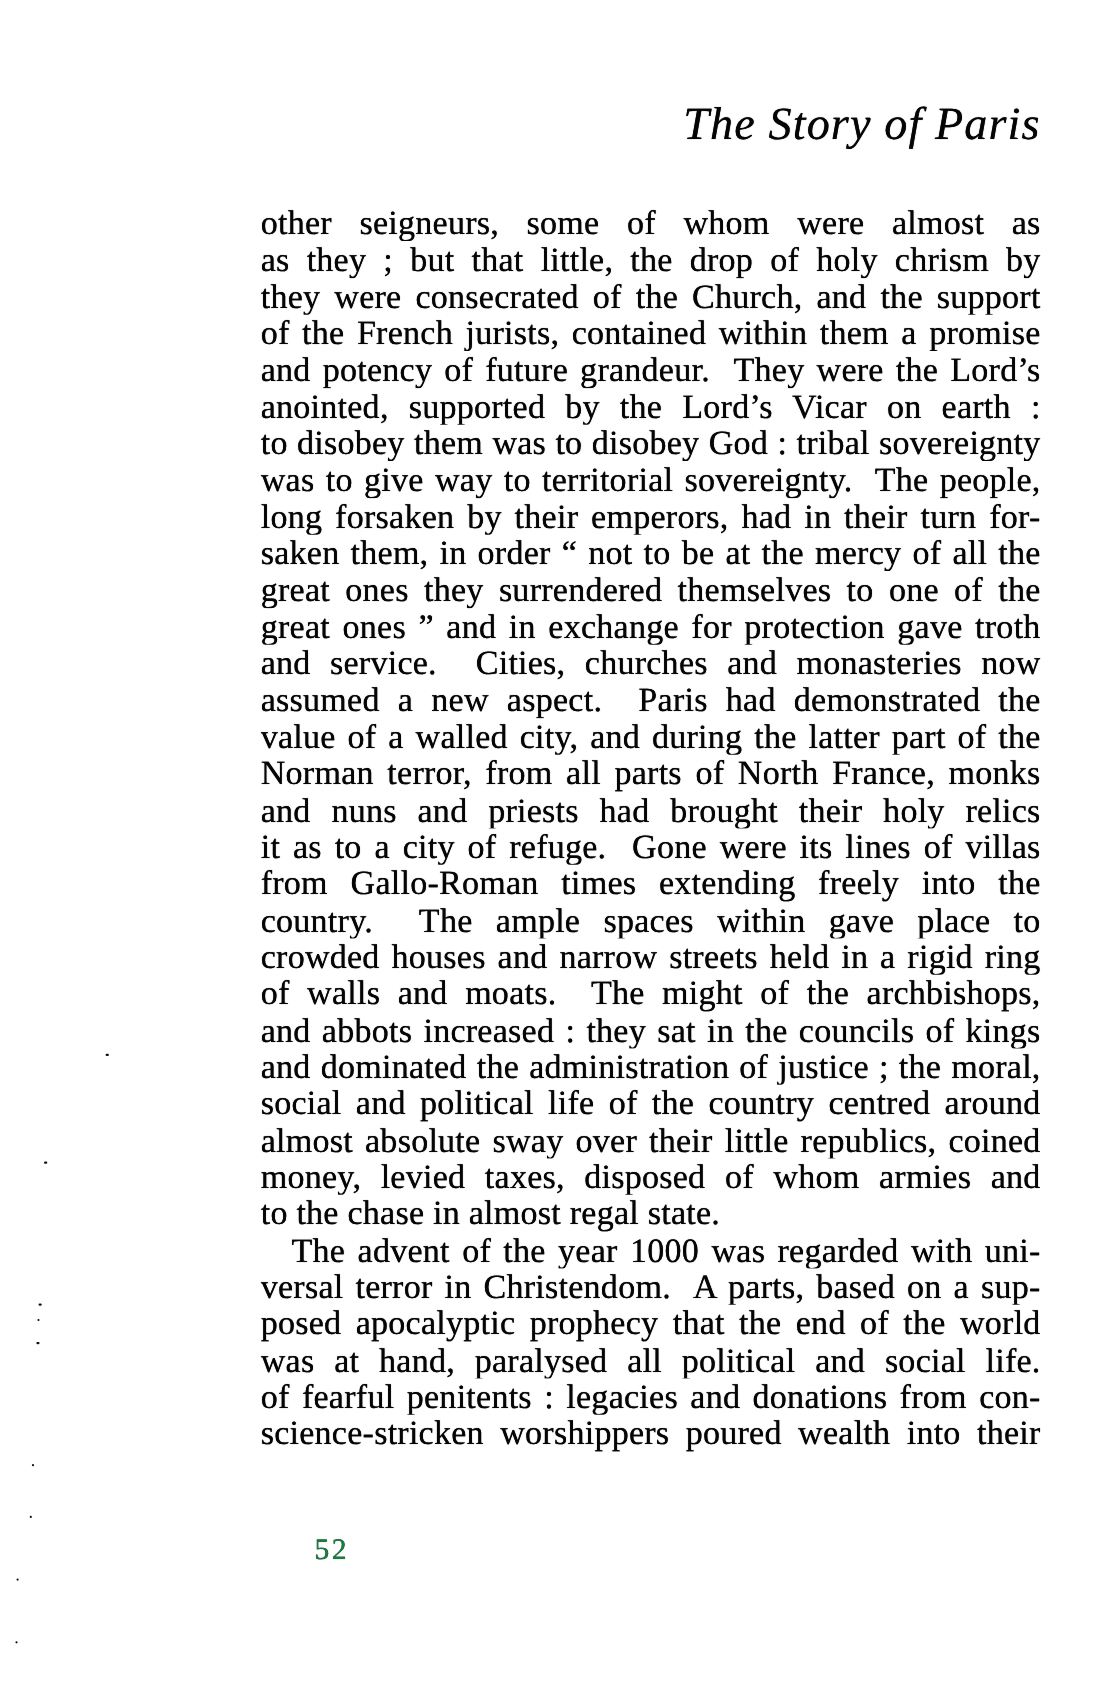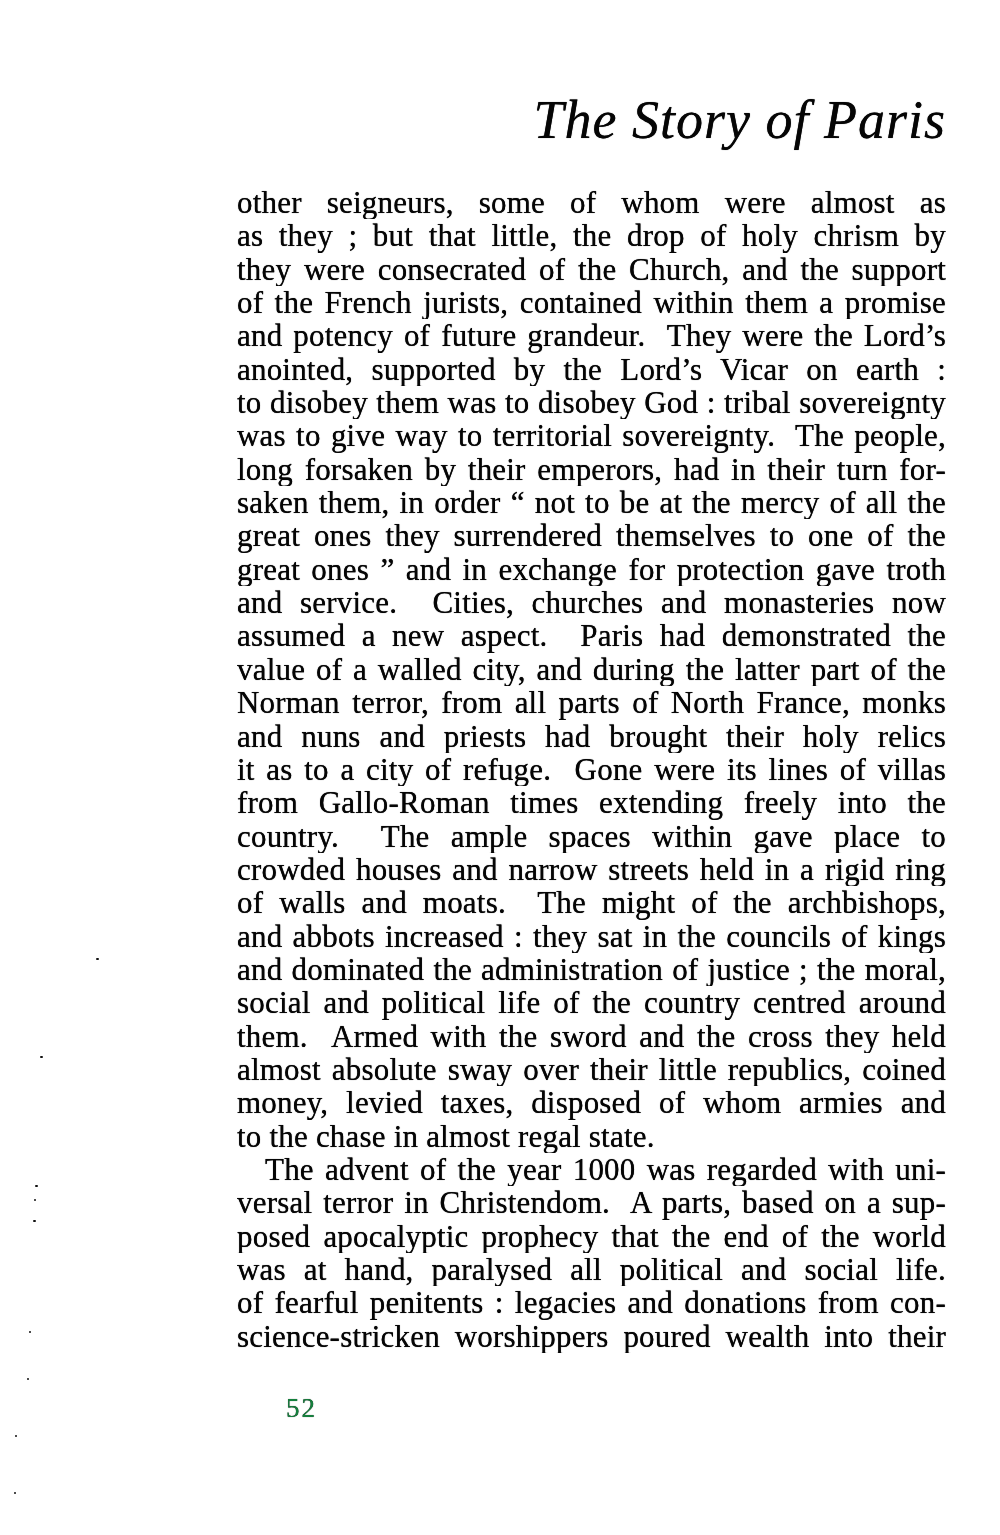--- a/index.html
+++ b/index.html
@@ -16,21 +16,21 @@
     font-family: "Liberation Serif", "DejaVu Serif", serif;
     color: #070707;
   }
   .running-head {
     position: absolute;
     left: 237px;
     top: 88px;
     width: 709px;
     text-align: right;
     font-style: italic;
-    font-size: 54px;
+    font-size: 42px;
     line-height: 1.2;
     letter-spacing: 1px;
     color: #050505;
     text-shadow: 0 0 0.7px #000;
     white-space: nowrap;
   }
   .body-text {
     position: absolute;
     left: 237px;
     top: 186px;
@@ -95,21 +95,20 @@
     <div class="line">Norman terror, from all parts of North France, monks</div>
     <div class="line">and nuns and priests had brought their holy relics within</div>
     <div class="line">it as to a city of refuge.  Gone were its lines of villas</div>
     <div class="line">from Gallo-Roman times extending freely into the</div>
     <div class="line">country.  The ample spaces within gave place to</div>
     <div class="line">crowded houses and narrow streets held in a rigid ring</div>
     <div class="line">of walls and moats.  The might of the archbishops, bishops</div>
     <div class="line">and abbots increased : they sat in the councils of kings</div>
     <div class="line">and dominated the administration of justice ; the moral,</div>
     <div class="line">social and political life of the country centred around</div>
-    <div class="line">them.  Armed with the sword and the cross they held</div>
     <div class="line">almost absolute sway over their little republics, coined</div>
     <div class="line">money, levied taxes, disposed of whom armies and went</div>
     <div class="line para-end">to the chase in almost regal state.</div>
     <div class="line indent">The advent of the year 1000 was regarded with uni-</div>
     <div class="line">versal terror in Christendom.  A parts, based on a sup-</div>
     <div class="line">posed apocalyptic prophecy that the end of the world</div>
     <div class="line">was at hand, paralysed all political and social life.</div>
     <div class="line">of fearful penitents : legacies and donations from con-</div>
     <div class="line">science-stricken worshippers poured wealth into their</div>
   </div>

